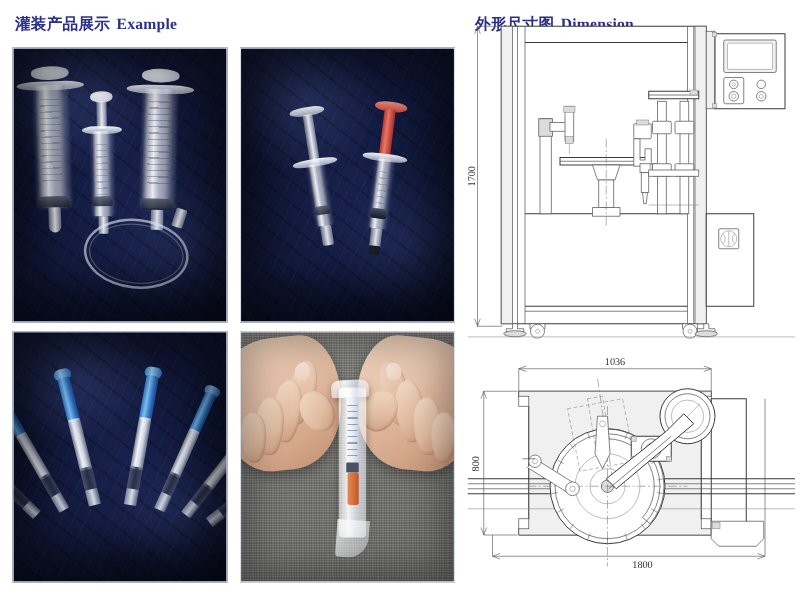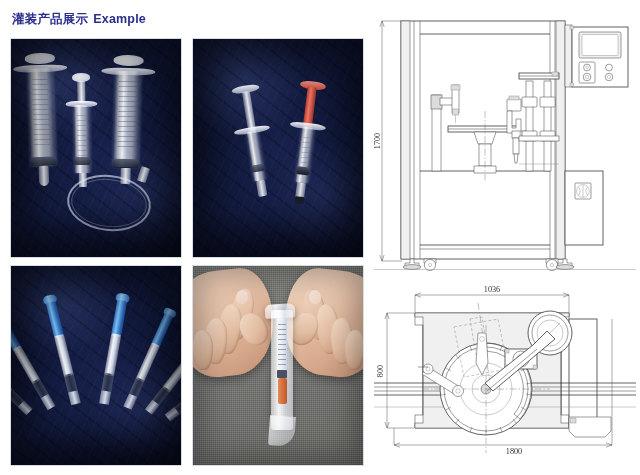--- a/index.html
+++ b/index.html
@@ -13,21 +13,21 @@
 
   
   .sec-title {
     position: absolute;
     font-size: 12.5px;
     font-weight: 700;
     color: #2b2f8c;
     letter-spacing: .2px;
     white-space: nowrap;
   }
-  .sec-title .en { font-weight: 700; padding-left: 5px; }
+  .sec-title .en { font-weight: 700; padding-left: 5px; font-family: Liberation Serif, serif; }
   #title-example   { left: 12px;  top: 11px; }
   #title-dimension { left: 380px; top: 11px; }
 
   
   .photo-grid { position: absolute; left: 10px; top: 38px; width: 356px; height: 430px; }
   .photo {
     position: absolute;
     overflow: hidden;
     border: 1px solid #d8dce6;
     background: #0c1230;
@@ -181,20 +181,23 @@
 </style>
 </head>
 <body>
 
 <div class="page">
 
   <div class="sec-title" id="title-example">
     <span>灌装产品展示</span><span class="en">Example</span>
   </div>
 
+  <div class="sec-title" id="title-dimension">
+    <span>外形尺寸图</span><span class="en">Dimension</span>
+  </div>
 
   <div class="photo-grid">
 
     <div class="photo p1">
       <div class="velvet"></div>
 
       <div class="syr" style="left:12px; top:14px; width:38px; height:136px; transform:rotate(-2deg);">
         <div class="thumbpad" style="left:4px; top:0px; width:30px; height:11px;"></div>
         <div class="flange" style="left:-8px; top:12px; width:54px; height:7px;"></div>
         <div class="barrel" style="left:6px; top:15px; width:26px; height:98px;"></div>

